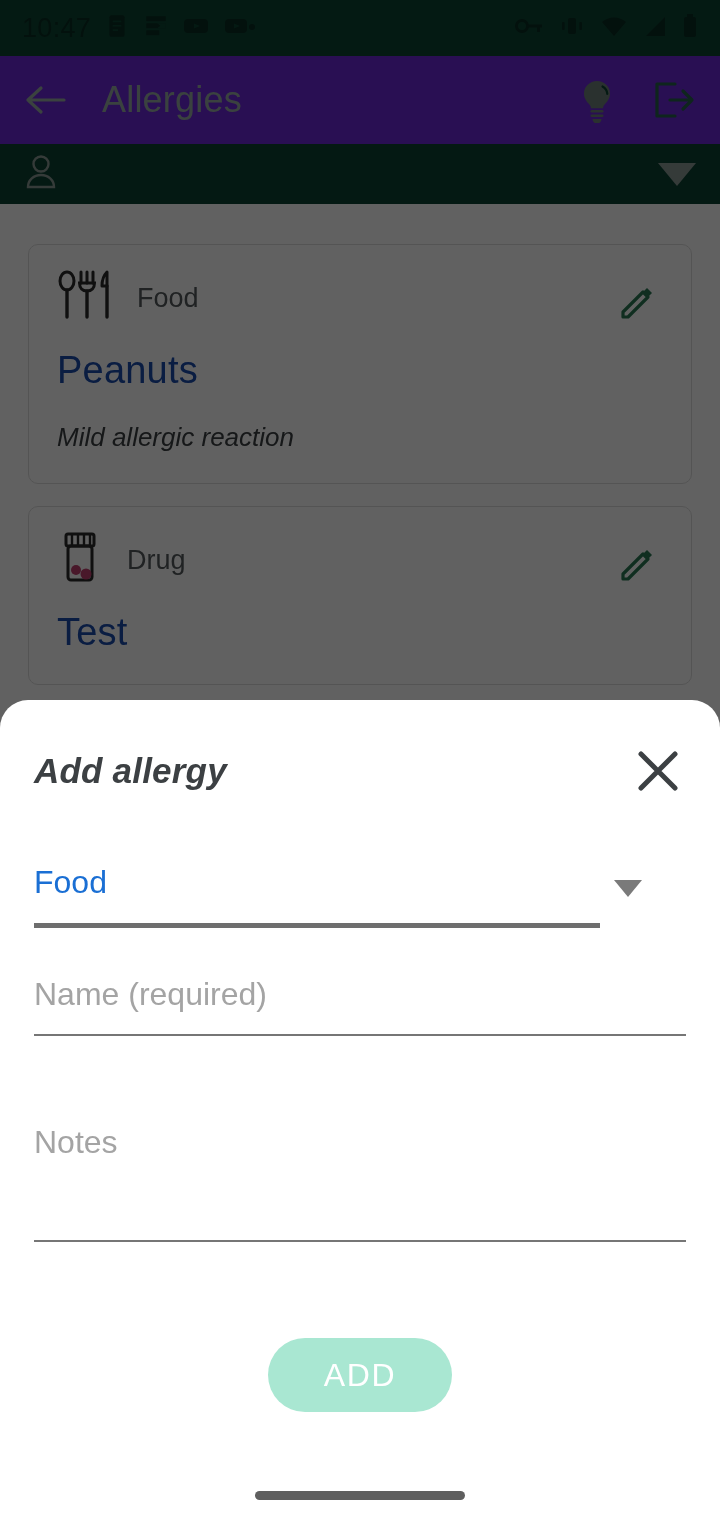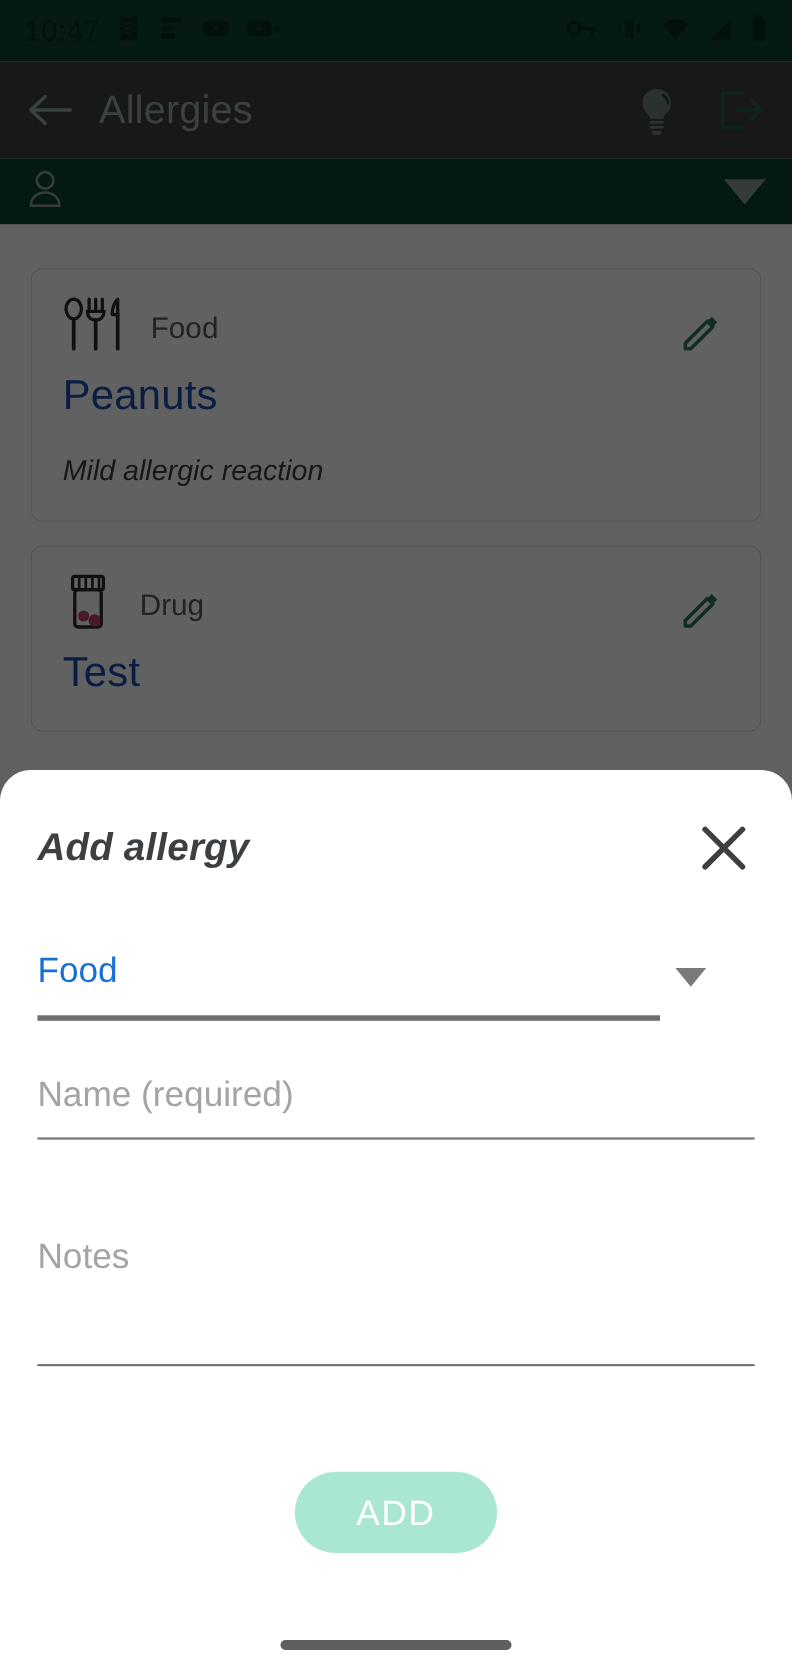--- a/index.html
+++ b/index.html
@@ -54,24 +54,25 @@
     align-items: center;
     gap: 14px;
   }
   .sb-ico { display: block; }
 
   
   .app-bar {
     position: absolute;
     top: 56px; left: 0;
     width: 720px; height: 88px;
-    background: #404040;
+    background: #6d28d9;
     display: flex;
     align-items: center;
     padding: 0 24px;
+    gap: 12px;
   }
   .back-arrow {
     width: 44px; height: 44px;
     display: flex; align-items: center; justify-content: center;
     flex: none;
   }
   .app-title {
     color: #9aaea7;
     font-size: 36px;
     margin-left: 22px;
@@ -130,21 +131,21 @@
     gap: 22px;
     height: 54px;
   }
   .card-type {
     color: #555b5e;
     font-size: 27px;
   }
   .card-title {
     color: #1b4cad;
     font-size: 38px;
-    margin-top: 14px;
+    margin-top: 24px;
     letter-spacing: 0.2px;
   }
   .card-note {
     color: #3c4043;
     font-size: 26px;
     font-style: italic;
     margin-top: 30px;
   }
   .edit-btn {
     position: absolute;

